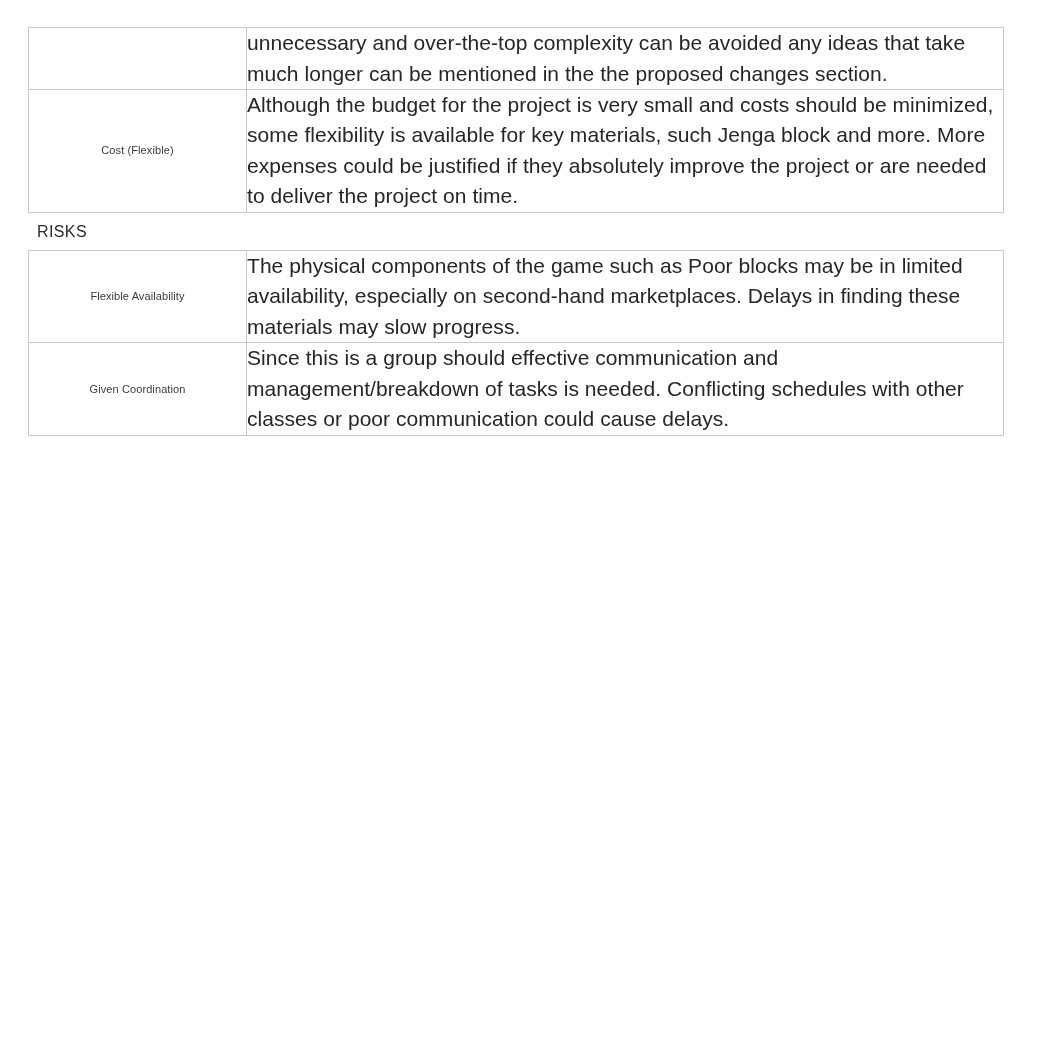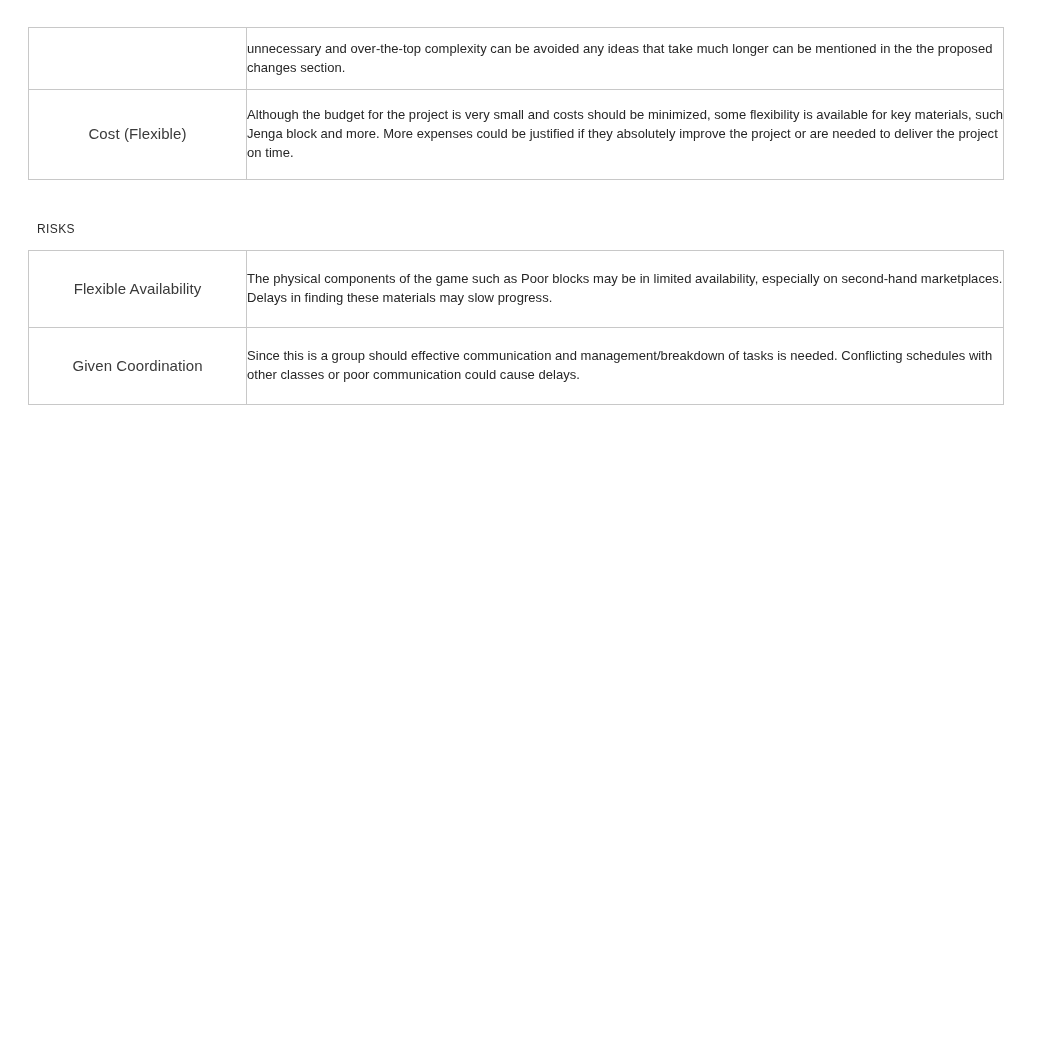--- a/index.html
+++ b/index.html
@@ -37,48 +37,48 @@
     padding: 0;
     background: #ffffff;
   }
 
   
   .label-cell {
     width: 217px;
     background: #aff1f6;
     text-align: center;
     color: #3a3a3a;
-    font-size: 15px;
+    font-size: 11px;
     line-height: 1.35;
     padding: 4px 8px;
     letter-spacing: 0.1px;
   }
 
   .label-cell.empty {
     padding: 0;
   }
 
   
   .body-cell {
     width: 756px;
     background: #ffffff;
     text-align: left;
     color: #262626;
-    font-size: 13px;
+    font-size: 21px;
     line-height: 1.45;
     padding: 6px 11px 6px 7px;
     letter-spacing: 0.05px;
   }
 
   
   .section-heading {
     position: absolute;
     left: 37px;
     top: 222px;
-    font-size: 12px;
+    font-size: 16px;
     color: #2b2b2b;
     letter-spacing: 0.4px;
     line-height: 1.2;
   }
 
   
   #constraints-table {
     left: 28px;
     top: 27px;
     width: 975px;

